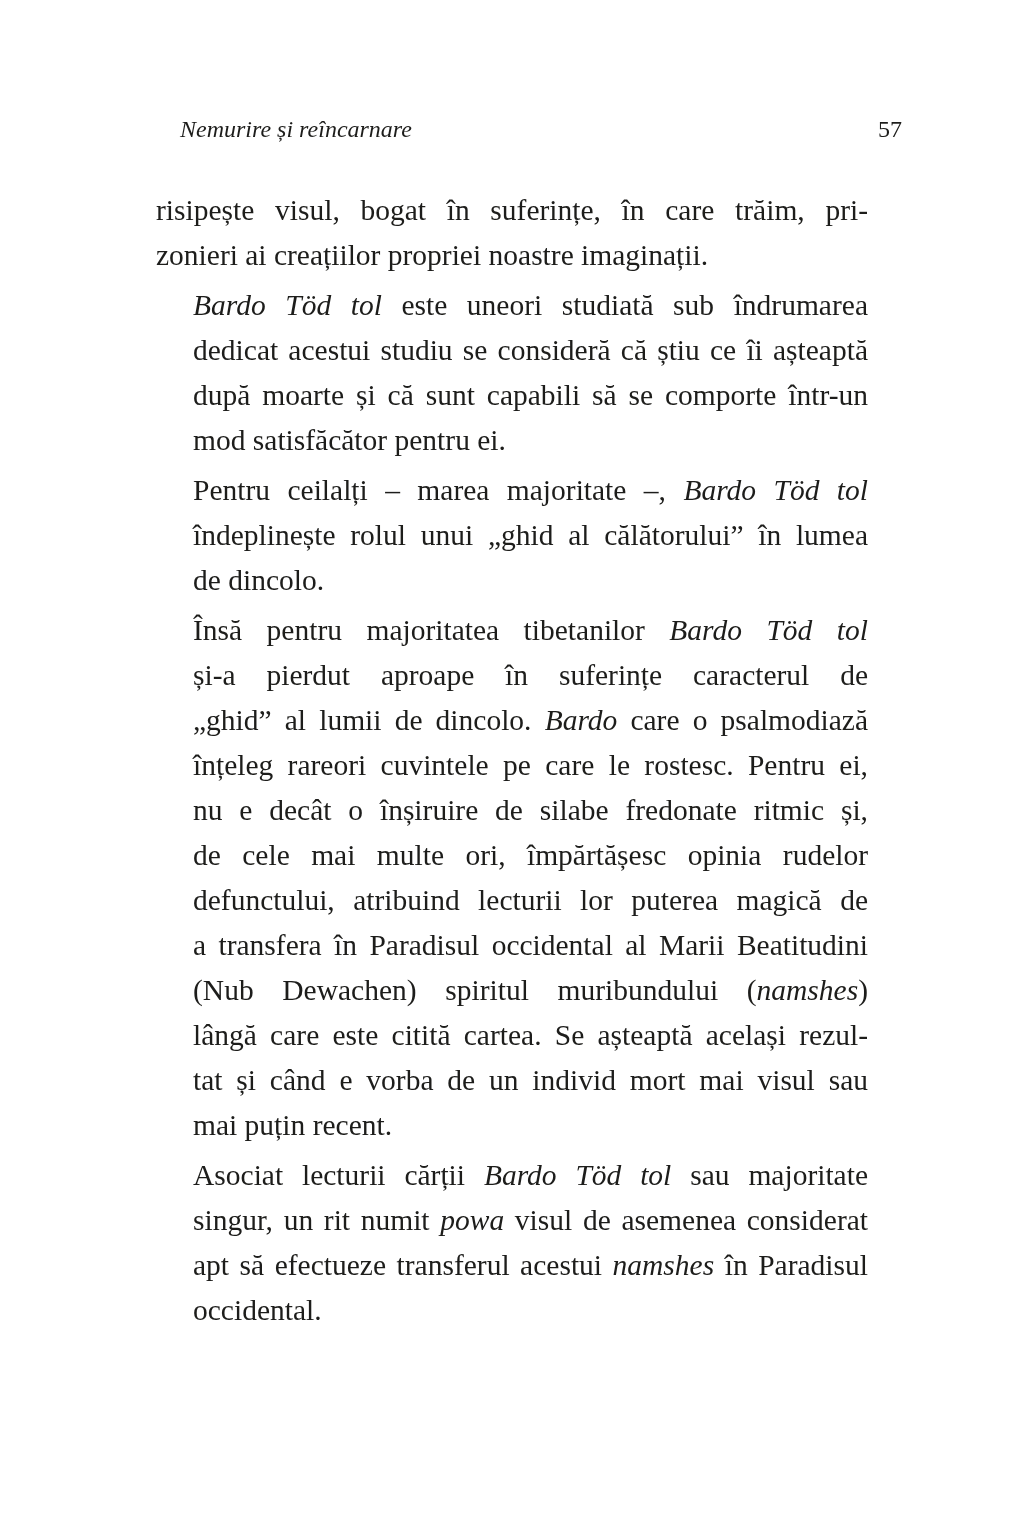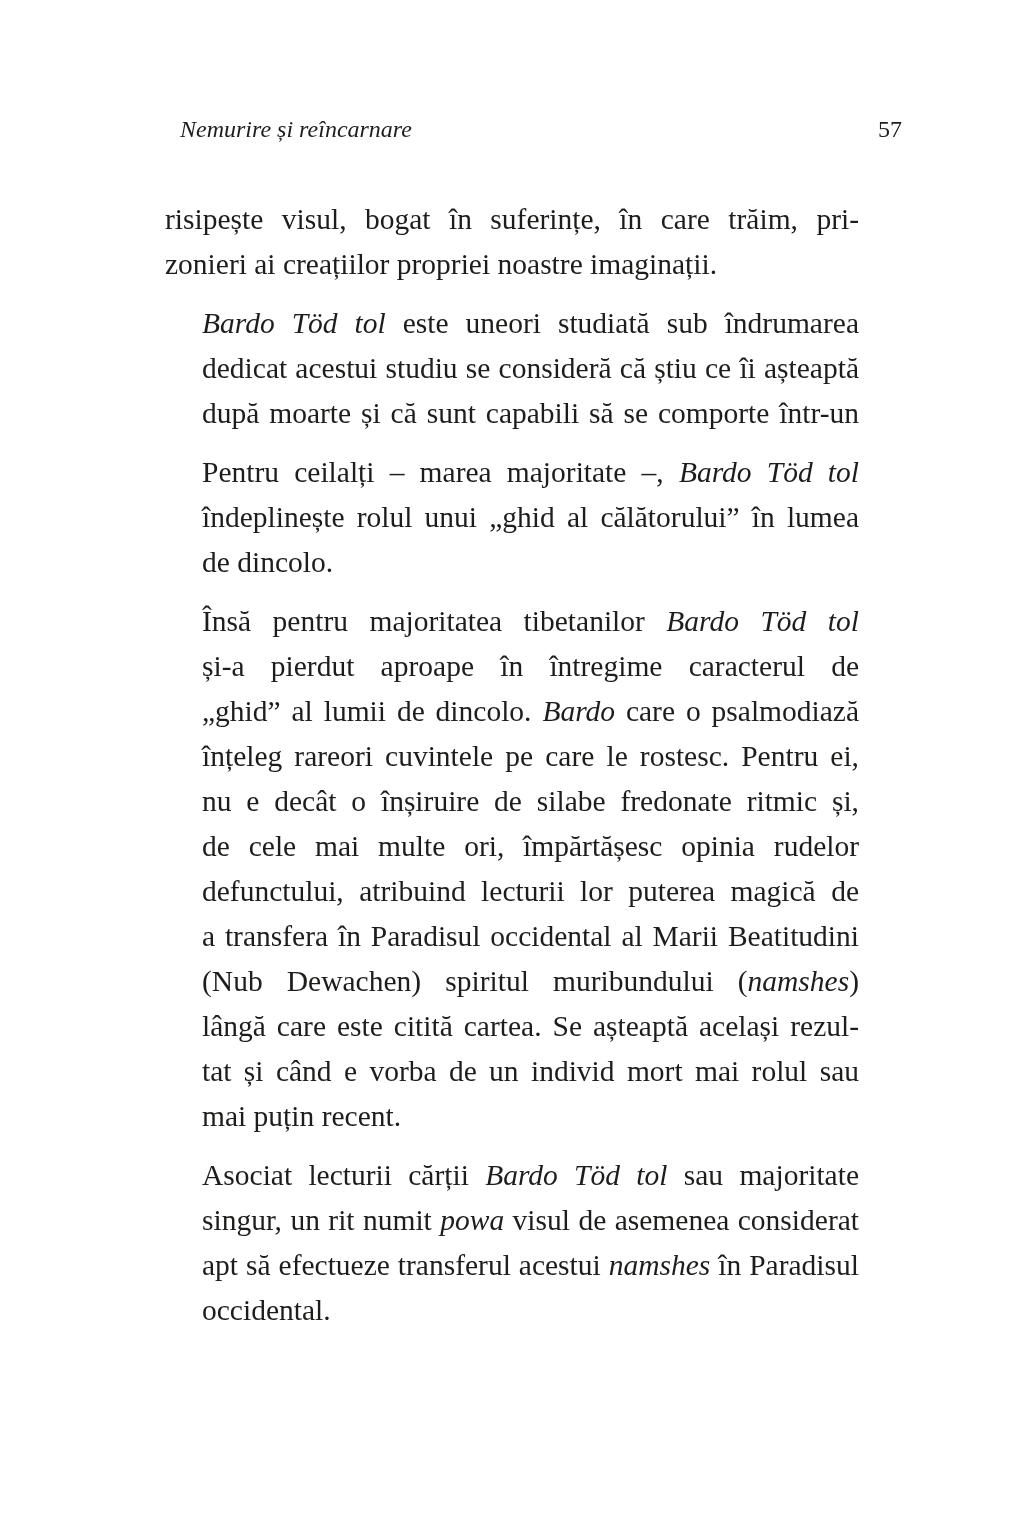--- a/index.html
+++ b/index.html
@@ -9,21 +9,21 @@
     position: absolute; top: 116px; left: 0; width: 722px;
     font-family: "Liberation Serif", serif; font-size: 24px;
     display: flex; justify-content: space-between; align-items: baseline; margin-left: 29px;
   }
   .running-head .title { font-style: italic; }
   .body-text {
     position: absolute; top: 183px; left: 0; width: 722px;
     font-family: "Liberation Serif", serif; font-size: 29.5px; line-height: 45px;
     text-align: justify; hyphens: manual;
   }
-  .body-text p { margin: 14px; }
+  .body-text p { margin: 5px; }
   .body-text p.indent { text-indent: 37px; }
   .line { display: block; text-align-last: justify; }
   .line.last { text-align-last: left; }
   em { font-style: italic; }
 </style>
 </head>
 <body>
 
 <div class="page">
   <div class="running-head">
@@ -32,38 +32,39 @@
   </div>
   <div class="body-text" id="body-text">
       <p class="">
         <span class="line"><span>risipește visul, bogat în suferințe, în care trăim, pri-</span></span>
         <span class="line last"><span>zonieri ai creațiilor propriei noastre imaginații.</span></span>
       </p>
       <p class="indent">
         <span class="line" style="text-indent: 37px;"><em>Bardo Töd tol</em><span> este uneori studiată sub îndrumarea</span></span>
         <span class="line"><span>dedicat acestui studiu se consideră că știu ce îi așteaptă</span></span>
         <span class="line"><span>după moarte și că sunt capabili să se comporte într-un</span></span>
+        <span class="line last"><span>mod satisfăcător pentru ei.</span></span>
       </p>
       <p class="indent">
         <span class="line" style="text-indent: 37px;"><span>Pentru ceilalți – marea majoritate –, </span><em>Bardo Töd tol</em></span>
         <span class="line"><span>îndeplinește rolul unui „ghid al călătorului” în lumea</span></span>
         <span class="line last"><span>de dincolo.</span></span>
       </p>
       <p class="indent">
         <span class="line" style="text-indent: 37px;"><span>Însă pentru majoritatea tibetanilor </span><em>Bardo Töd tol</em></span>
-        <span class="line"><span>și-a pierdut aproape în întregime caracterul de</span></span>
+        <span class="line"><span>și-a pierdut aproape în suferințe caracterul de</span></span>
         <span class="line"><span>„ghid” al lumii de dincolo. </span><em>Bardo</em><span> care o psalmodiază</span></span>
         <span class="line"><span>înțeleg rareori cuvintele pe care le rostesc. Pentru ei,</span></span>
         <span class="line"><span>nu e decât o înșiruire de silabe fredonate ritmic și,</span></span>
         <span class="line"><span>de cele mai multe ori, împărtășesc opinia rudelor</span></span>
         <span class="line"><span>defunctului, atribuind lecturii lor puterea magică de</span></span>
         <span class="line"><span>a transfera în Paradisul occidental al Marii Beatitudini</span></span>
         <span class="line"><span>(Nub Dewachen) spiritul muribundului (</span><em>namshes</em><span>)</span></span>
         <span class="line"><span>lângă care este citită cartea. Se așteaptă același rezul-</span></span>
-        <span class="line"><span>tat și când e vorba de un individ mort mai rolul sau</span></span>
+        <span class="line"><span>tat și când e vorba de un individ mort mai visul sau</span></span>
         <span class="line last"><span>mai puțin recent.</span></span>
       </p>
       <p class="indent">
         <span class="line" style="text-indent: 37px;"><span>Asociat lecturii cărții </span><em>Bardo Töd tol</em><span> sau majoritate</span></span>
         <span class="line"><span>singur, un rit numit </span><em>powa</em><span> visul de asemenea considerat</span></span>
         <span class="line"><span>apt să efectueze transferul acestui </span><em>namshes</em><span> în Paradisul</span></span>
         <span class="line last"><span>occidental.</span></span>
       </p>
     </div>
 </div>

